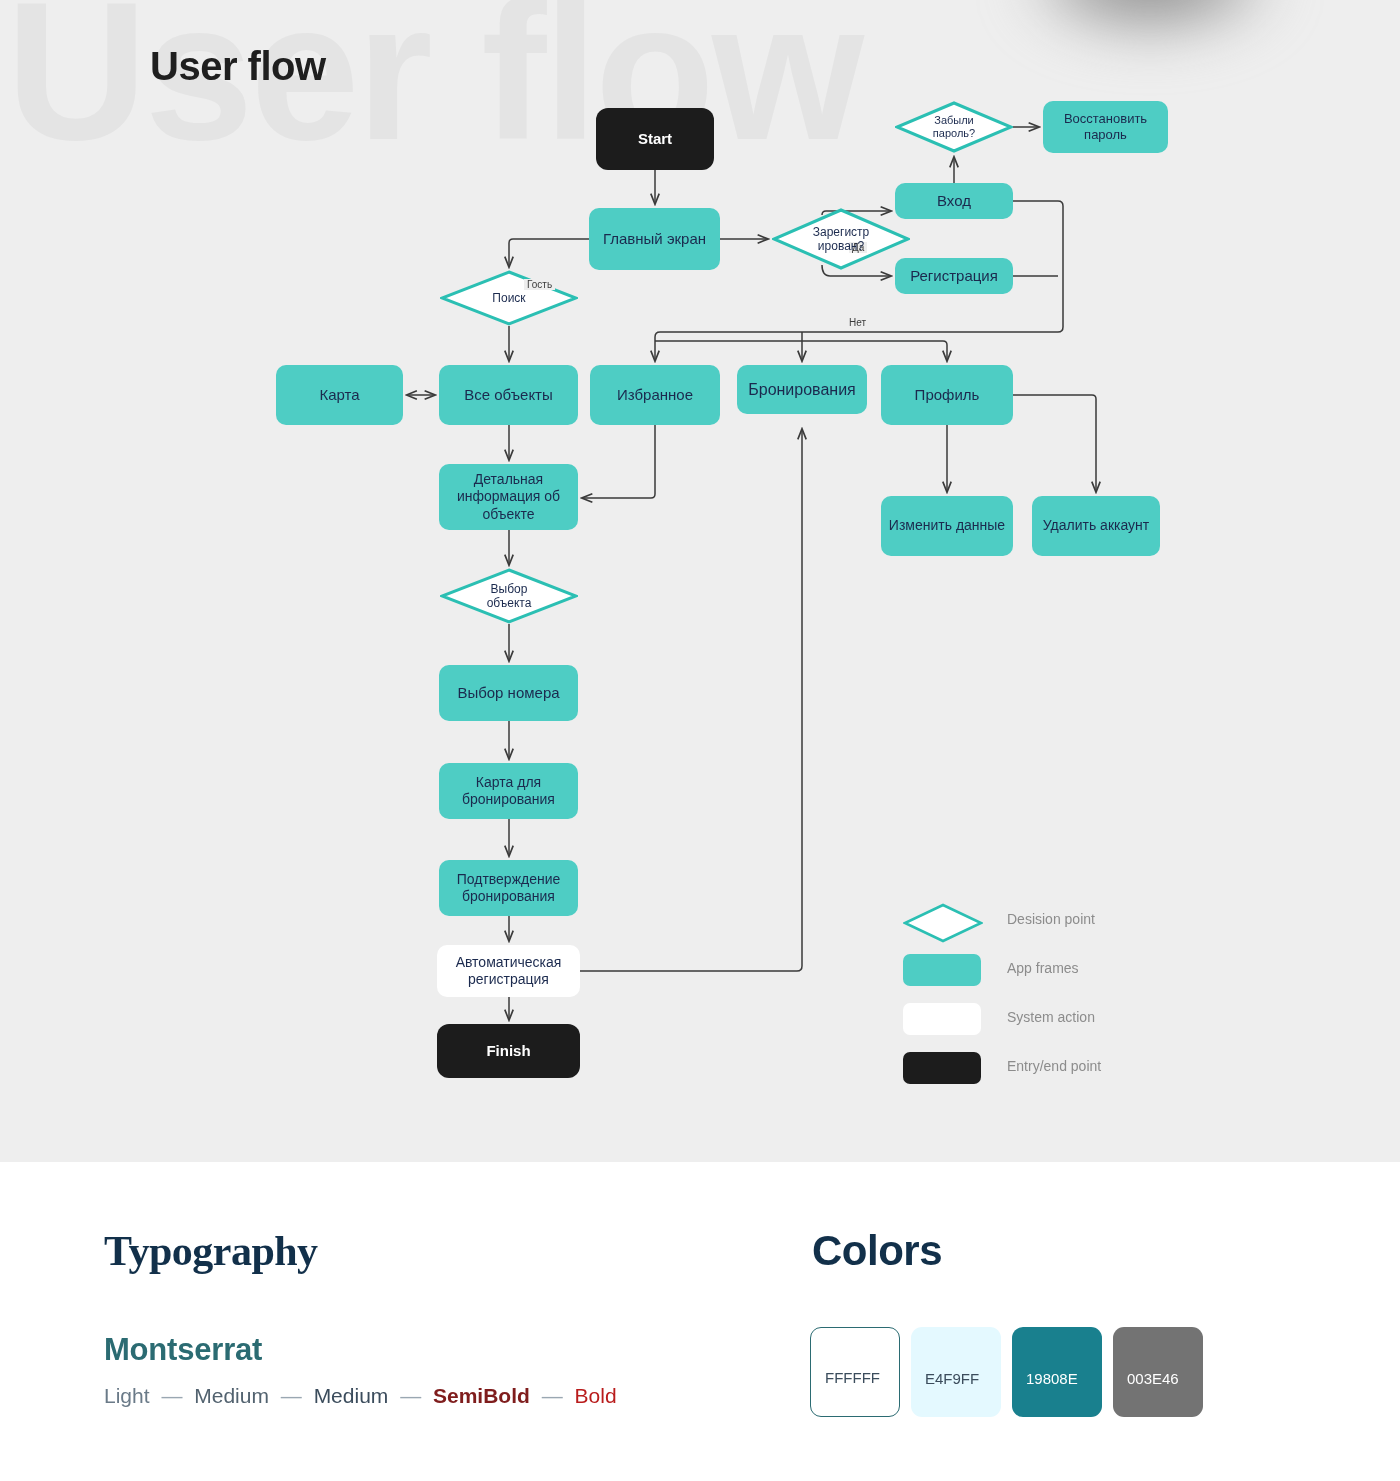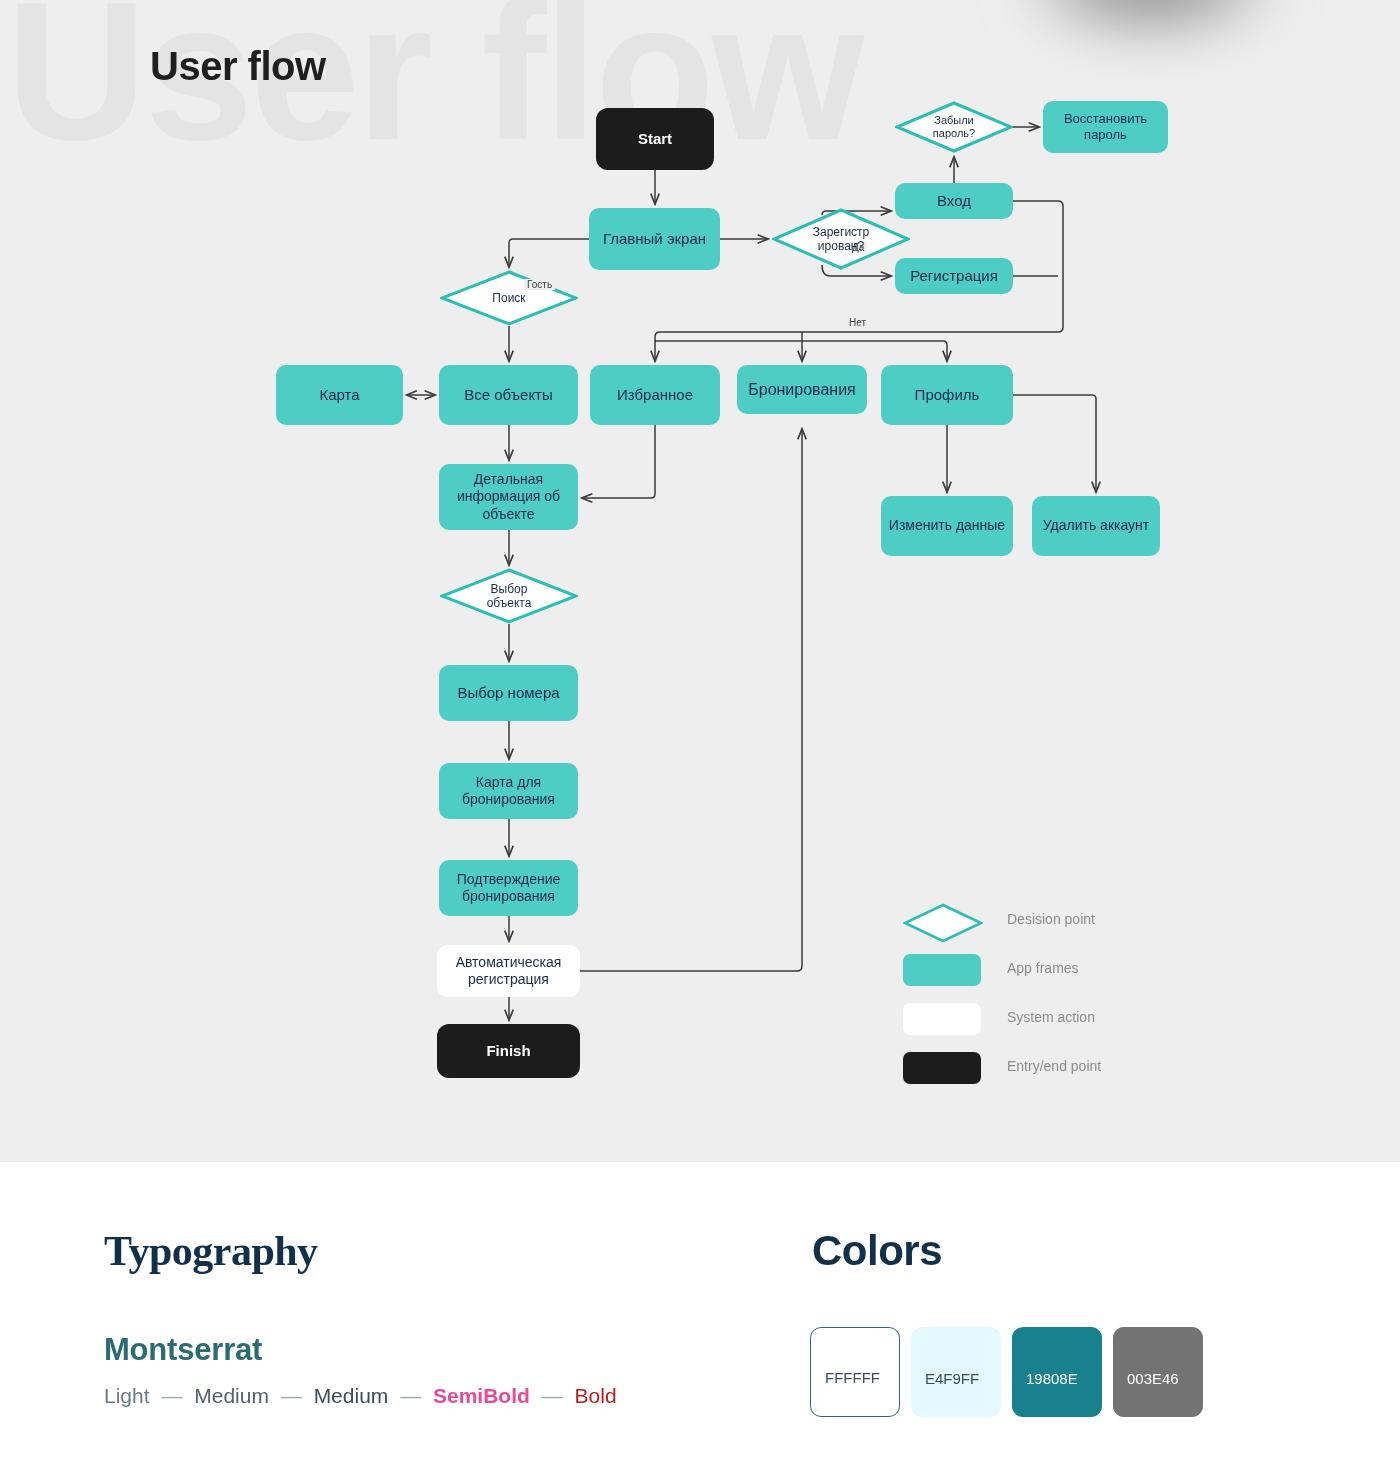--- a/index.html
+++ b/index.html
@@ -124,21 +124,21 @@
     position: absolute; left: 104px; top: 170px;
     font-size: 31px; font-weight: 700; color: #2b6b72; letter-spacing: -0.2px;
   }
   #font-weights {
     position: absolute; left: 104px; top: 222px;
     font-size: 21px; color: #4a5a6a; white-space: nowrap;
   }
   #font-weights .w1 { font-weight: 300; color: #6a7a88; }
   #font-weights .w2 { font-weight: 400; color: #52626f; }
   #font-weights .w3 { font-weight: 500; color: #3b4c5c; }
-  #font-weights .w4 { font-weight: 700; color: #ec4899; }
+  #font-weights .w4 { font-weight: 700; color: #7f1d1d; }
   #font-weights .w5 { font-weight: 400; color: #b91c1c; }
   #font-weights .sep { color: #9aa7b2; padding: 0 6px; }
 
   #swatches { position: absolute; left: 810px; top: 1327px; display: flex; gap: 11px; }
   .color-card {
     position: relative;
     width: 90px; height: 90px;
     border-radius: 11px;
     display: flex; align-items: flex-end;
     padding: 0 0 30px 14px;

